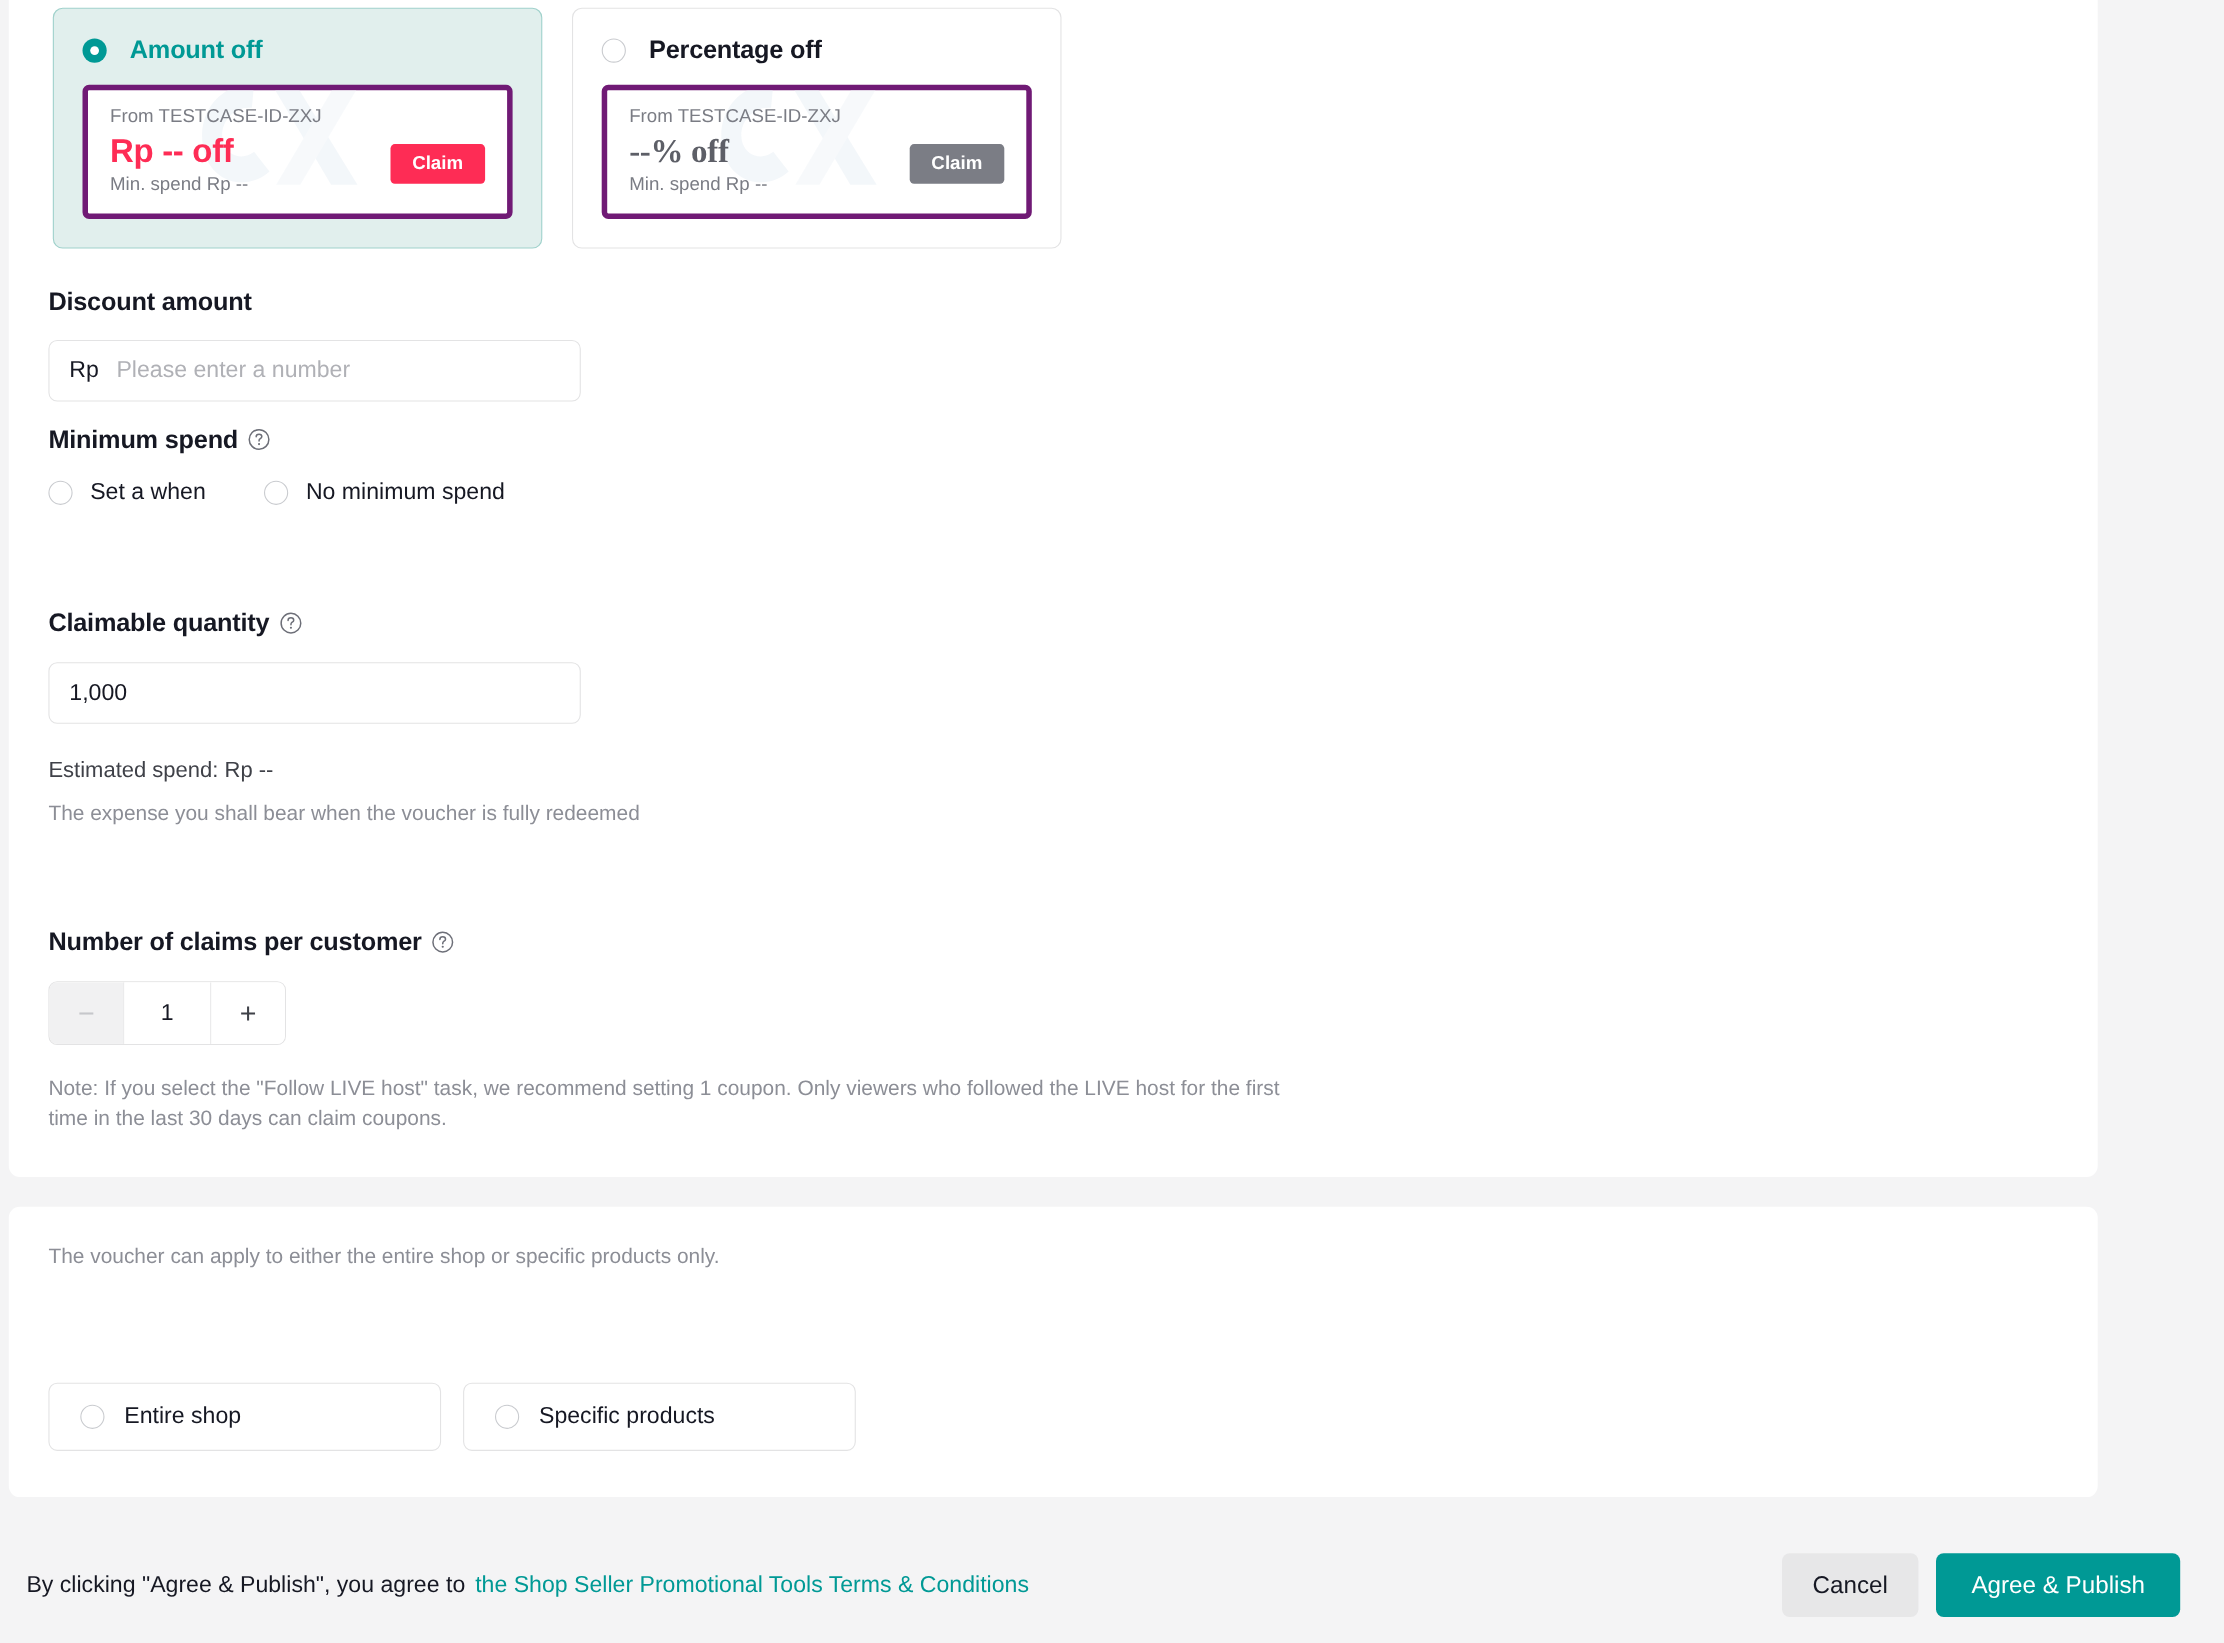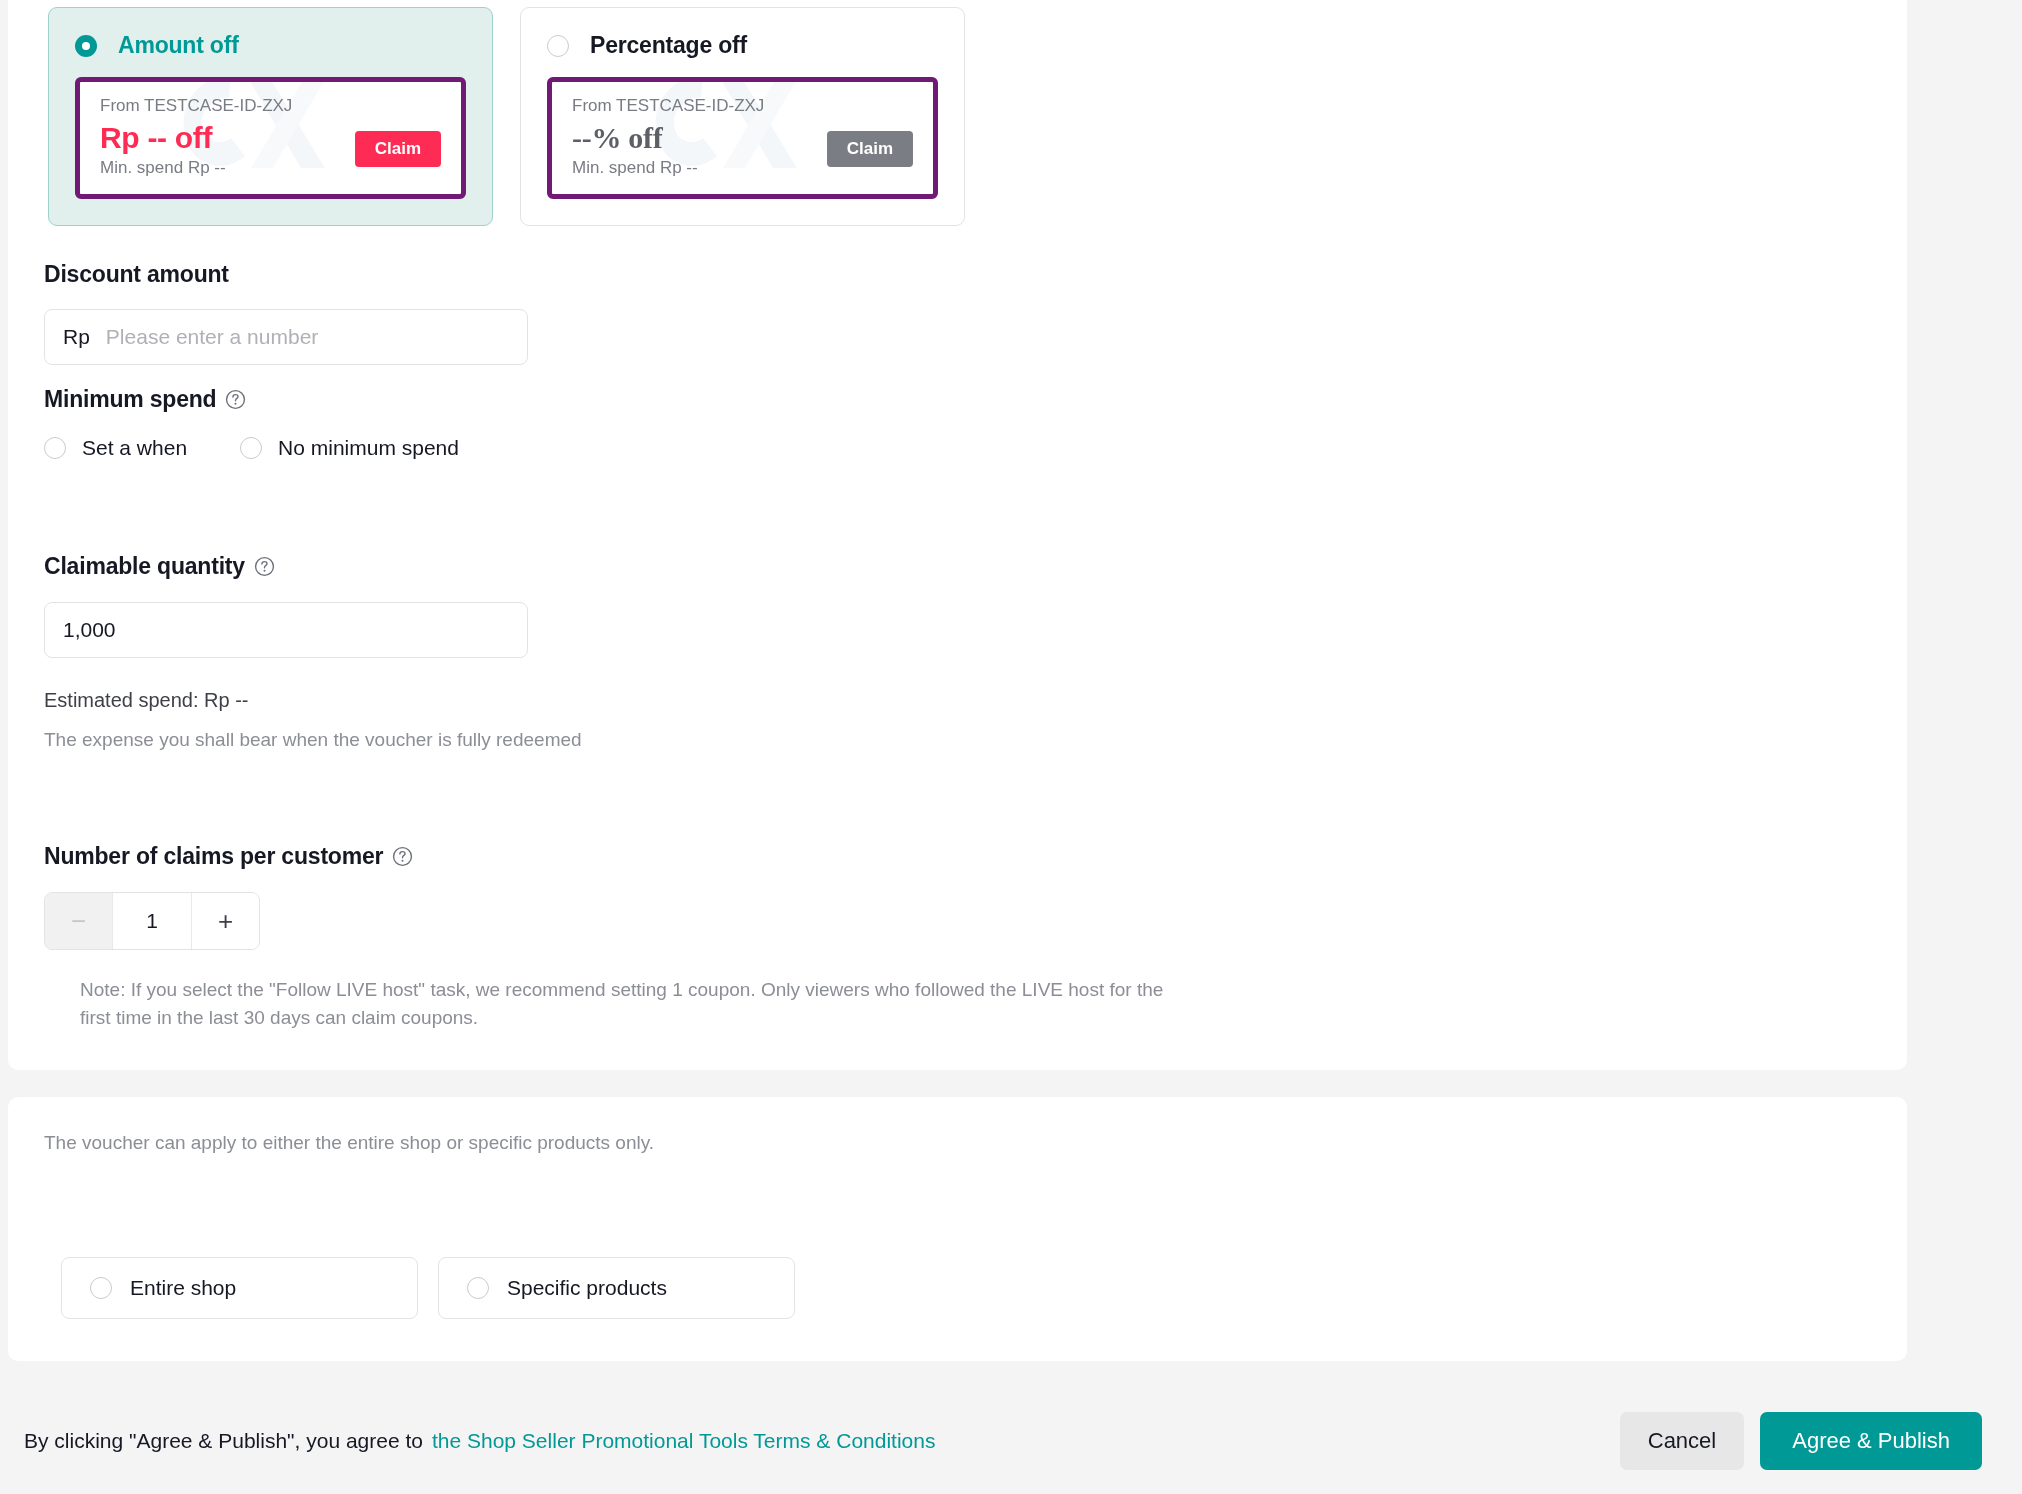--- a/index.html
+++ b/index.html
@@ -414,29 +414,29 @@
           <circle cx="10" cy="10" r="8.5" fill="none" stroke="#6d6f78" stroke-width="1.3"></circle>
           <path d="M7.5 7.6 C7.5 6.2 8.6 5.4 10 5.4 C11.4 5.4 12.4 6.2 12.4 7.4 C12.4 8.7 11 9.1 10.4 9.8 C10.1 10.2 10 10.6 10 11.3" fill="none" stroke="#6d6f78" stroke-width="1.3" stroke-linecap="round"></path>
           <circle cx="10" cy="14" r="0.95" fill="#6d6f78"></circle>
         </svg>
       </div>
       <div class="stepper" style="margin-top:22px;">
         <button class="step-btn disabled">−</button>
         <div class="step-val">1</div>
         <button class="step-btn last">+</button>
       </div>
-      <div class="muted" style="margin-top:26px; max-width:1120px;margin-left:36px;">Note: If you select the "Follow LIVE host" task, we recommend setting 1 coupon. Only viewers who followed the LIVE host for the first time in the last 30 days can claim coupons.</div>
+      <div class="muted" style="margin-top:26px; max-width:1120px;">Note: If you select the "Follow LIVE host" task, we recommend setting 1 coupon. Only viewers who followed the LIVE host for the first time in the last 30 days can claim coupons.</div>
     </div>
   </div>
 
   <div class="panel" id="panel-applies">
     <div style="position:absolute; left:36px; top:22px;">
       <div class="muted" style="margin-top:10px;">The voucher can apply to either the entire shop or specific products only.</div>
     </div>
-    <div class="applies-cards" style="position:absolute; left:53px; top:160px;">
+    <div class="applies-cards" style="position:absolute; left:36px; top:160px;">
       <div class="applies-card">
         <span class="radio"></span>
         <span class="lbl">Entire shop</span>
       </div>
       <div class="applies-card">
         <span class="radio"></span>
         <span class="lbl">Specific products</span>
       </div>
     </div>
   </div>

